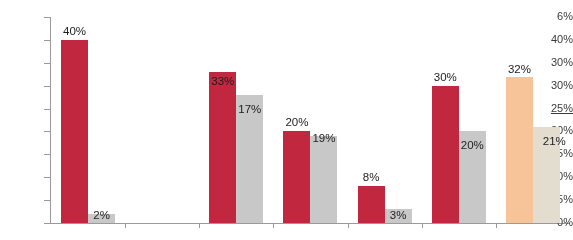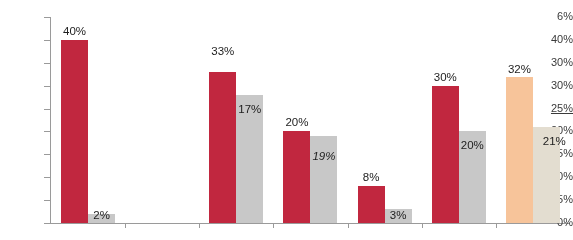--- a/index.html
+++ b/index.html
@@ -113,29 +113,29 @@
 
   <div class="plot" id="plot">
       <div class="group" style="left: 0px; width: 74.1429px;">
         <div class="bar" style="left: 10.0714px; width: 27px; height: 183.111px; background: rgb(193, 39, 63);"></div>
         <div class="bar-label" style="width: 43px; left: 2.07143px; bottom: 186.111px;">40%</div>
         <div class="bar" style="left: 37.0714px; width: 27px; height: 9.15556px; background: rgb(200, 200, 200);"></div>
         <div class="bar-label" style="width: 43px; left: 29.0714px; bottom: 2px;">2%</div>
       </div>
       <div class="group" style="left: 148.286px; width: 74.1429px;">
         <div class="bar" style="left: 10.0714px; width: 27px; height: 151.067px; background: rgb(193, 39, 63);"></div>
-        <div class="bar-label" style="width: 43px; left: 2.07143px; bottom: 166px;">33%</div>
+        <div class="bar-label" style="width: 43px; left: 2.07143px; bottom: 136px;">33%</div>
         <div class="bar" style="left: 37.0714px; width: 27px; height: 128.178px; background: rgb(200, 200, 200);"></div>
         <div class="bar-label" style="width: 43px; left: 29.0714px; bottom: 108.178px;">17%</div>
       </div>
       <div class="group" style="left: 222.429px; width: 74.1429px;">
         <div class="bar" style="left: 10.0714px; width: 27px; height: 91.5556px; background: rgb(193, 39, 63);"></div>
         <div class="bar-label" style="width: 43px; left: 2.07143px; bottom: 94.5556px;">20%</div>
         <div class="bar" style="left: 37.0714px; width: 27px; height: 86.9778px; background: rgb(200, 200, 200);"></div>
-        <div class="bar-label" style="width: 43px; left: 29.0714px; bottom: 61px; font-style: italic;">19%</div>
+        <div class="bar-label" style="width: 43px; left: 29.0714px; bottom: 79px;">19%</div>
       </div>
       <div class="group" style="left: 296.571px; width: 74.1429px;">
         <div class="bar" style="left: 10.0714px; width: 27px; height: 36.6222px; background: rgb(193, 39, 63);"></div>
         <div class="bar-label" style="width: 43px; left: 2.07143px; bottom: 39.6222px;">8%</div>
         <div class="bar" style="left: 37.0714px; width: 27px; height: 13.7333px; background: rgb(200, 200, 200);"></div>
         <div class="bar-label" style="width: 43px; left: 29.0714px; bottom: 2px;">3%</div>
       </div>
       <div class="group" style="left: 370.714px; width: 74.1429px;">
         <div class="bar" style="left: 10.0714px; width: 27px; height: 137.333px; background: rgb(193, 39, 63);"></div>
         <div class="bar-label" style="width: 43px; left: 2.07143px; bottom: 140.333px;">30%</div>

